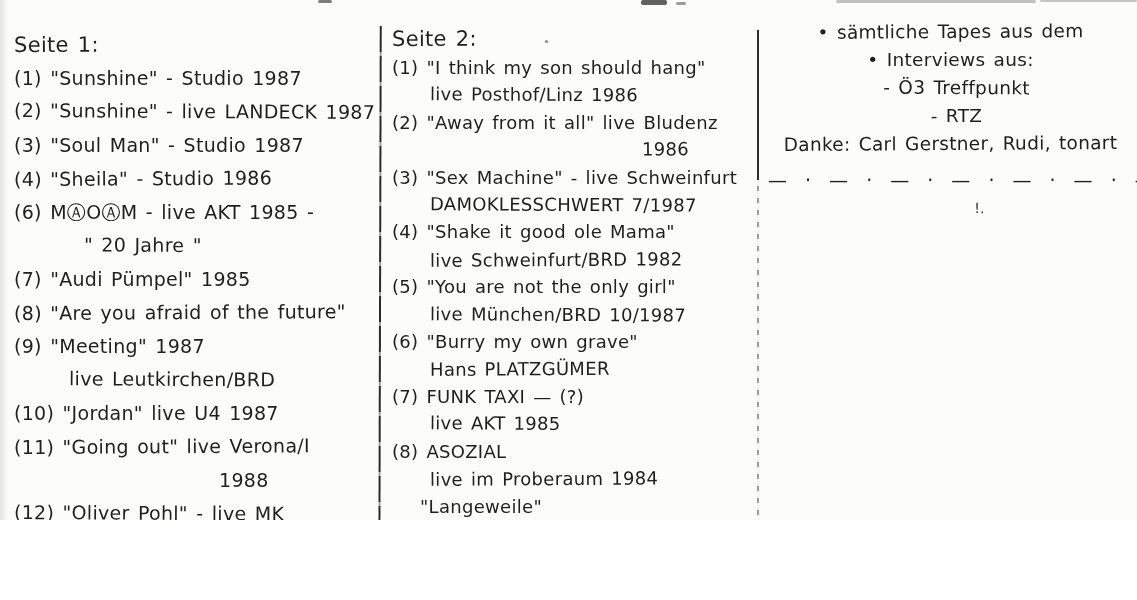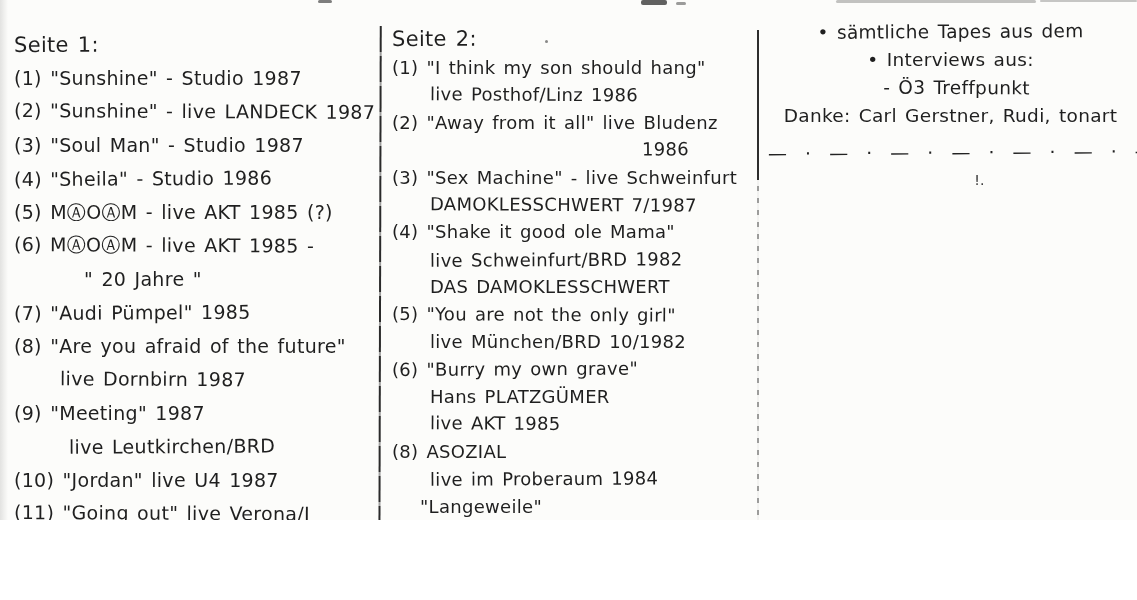--- a/index.html
+++ b/index.html
@@ -121,58 +121,57 @@
 
   <div class="v-sep" id="sep-1"></div>
   <div class="v-sep" id="sep-2"></div>
 
   <div class="col" id="col-side1">
     <div class="line title">Seite 1:</div>
     <div class="line">(1) "Sunshine" - Studio 1987</div>
     <div class="line">(2) "Sunshine" - live LANDECK 1987</div>
     <div class="line">(3) "Soul Man" - Studio 1987</div>
     <div class="line">(4) "Sheila" - Studio 1986</div>
-    <div class="line">(5) MⒶOⒶM - live AKT 1985 (?)</div>
     <div class="line">(6) MⒶOⒶM - live AKT 1985 -</div>
     <div class="line pl70">" 20 Jahre "</div>
     <div class="line">(7) "Audi Pümpel" 1985</div>
     <div class="line">(8) "Are you afraid of the future"</div>
-    <div class="line pl46">live Dornbirn 1987</div>
     <div class="line">(9) "Meeting" 1987</div>
     <div class="line pl55">live Leutkirchen/BRD</div>
     <div class="line">(10) "Jordan" live U4 1987</div>
     <div class="line">(11) "Going out" live Verona/I</div>
     <div class="line pl205">1988</div>
     <div class="line">(12) "Oliver Pohl" - live MK</div>
   </div>
 
   <div class="col" id="col-side2">
     <div class="line title">Seite 2:</div>
     <div class="line">(1) "I think my son should hang"</div>
     <div class="line pl38">live Posthof/Linz 1986</div>
     <div class="line">(2) "Away from it all" live Bludenz</div>
     <div class="line pl250">1986</div>
     <div class="line">(3) "Sex Machine" - live Schweinfurt</div>
     <div class="line pl38">DAMOKLESSCHWERT 7/1987</div>
     <div class="line">(4) "Shake it good ole Mama"</div>
     <div class="line pl38">live Schweinfurt/BRD 1982</div>
-    <div class="line pl38">DAS DAMOKLESSCHWERT</div>
     <div class="line">(5) "You are not the only girl"</div>
-    <div class="line pl38">live München/BRD 10/1982</div>
+    <div class="line pl38">live München/BRD 10/1987</div>
     <div class="line">(6) "Burry my own grave"</div>
     <div class="line pl38">Hans PLATZGÜMER</div>
+    <div class="line">(7) FUNK TAXI — (?)</div>
     <div class="line pl38">live AKT 1985</div>
     <div class="line">(8) ASOZIAL</div>
     <div class="line pl38">live im Proberaum 1984</div>
     <div class="line pl28">"Langeweile"</div>
     <div class="line pl28">"Flascheneinsatz"</div>
   </div>
 
   <div class="col" id="col-notes">
     <div class="line">• sämtliche Tapes aus dem</div>
     <div class="line">• Interviews aus:</div>
     <div class="line pl12">- Ö3 Treffpunkt</div>
+    <div class="line pl12">- RTZ</div>
     <div class="line">Danke: Carl Gerstner, Rudi, tonart</div>
     <div class="line dashdot">— · — · — · — · — · — · — ·</div>
     <div class="line stray pl58">!.</div>
   </div>
 
 </div>
 
 </body></html>

